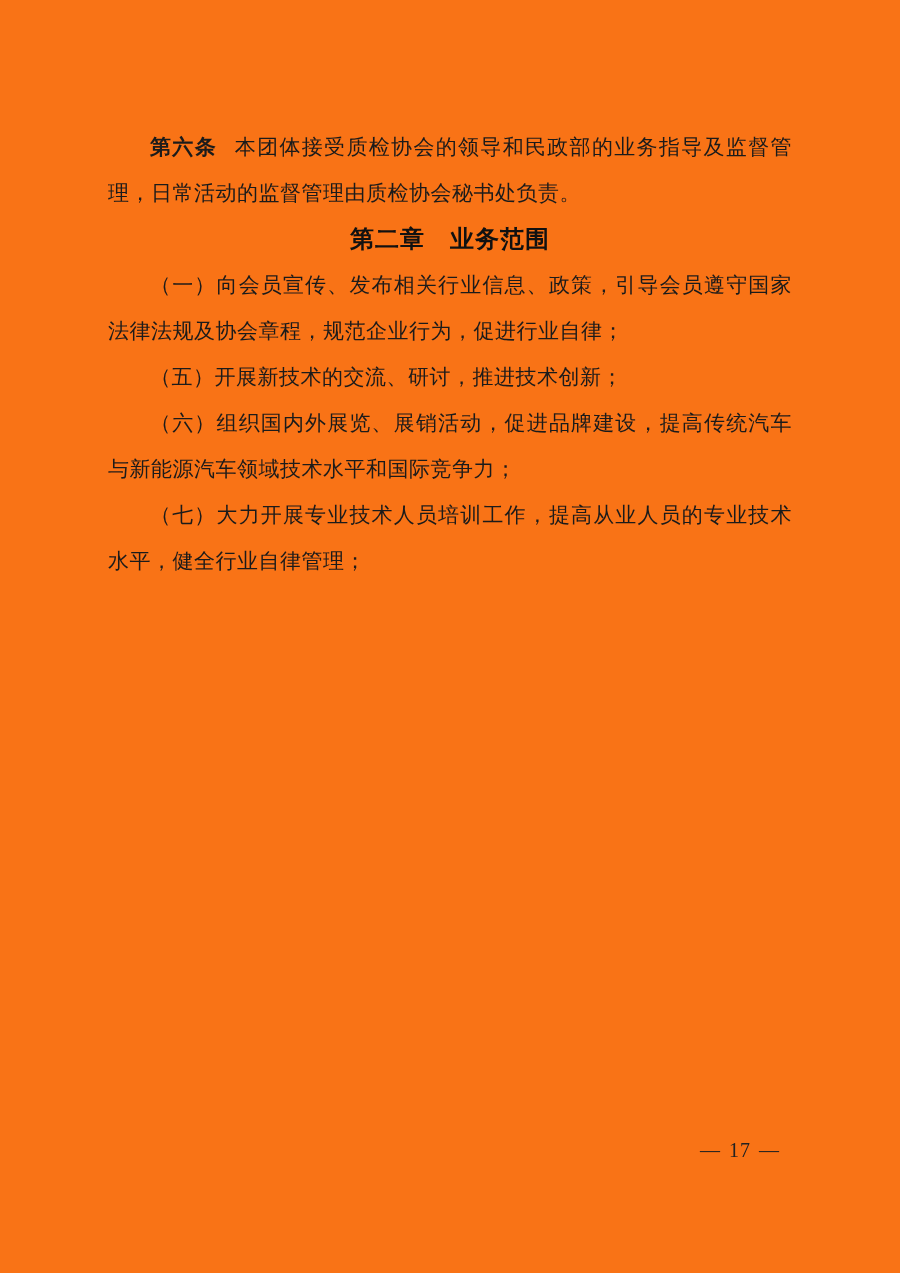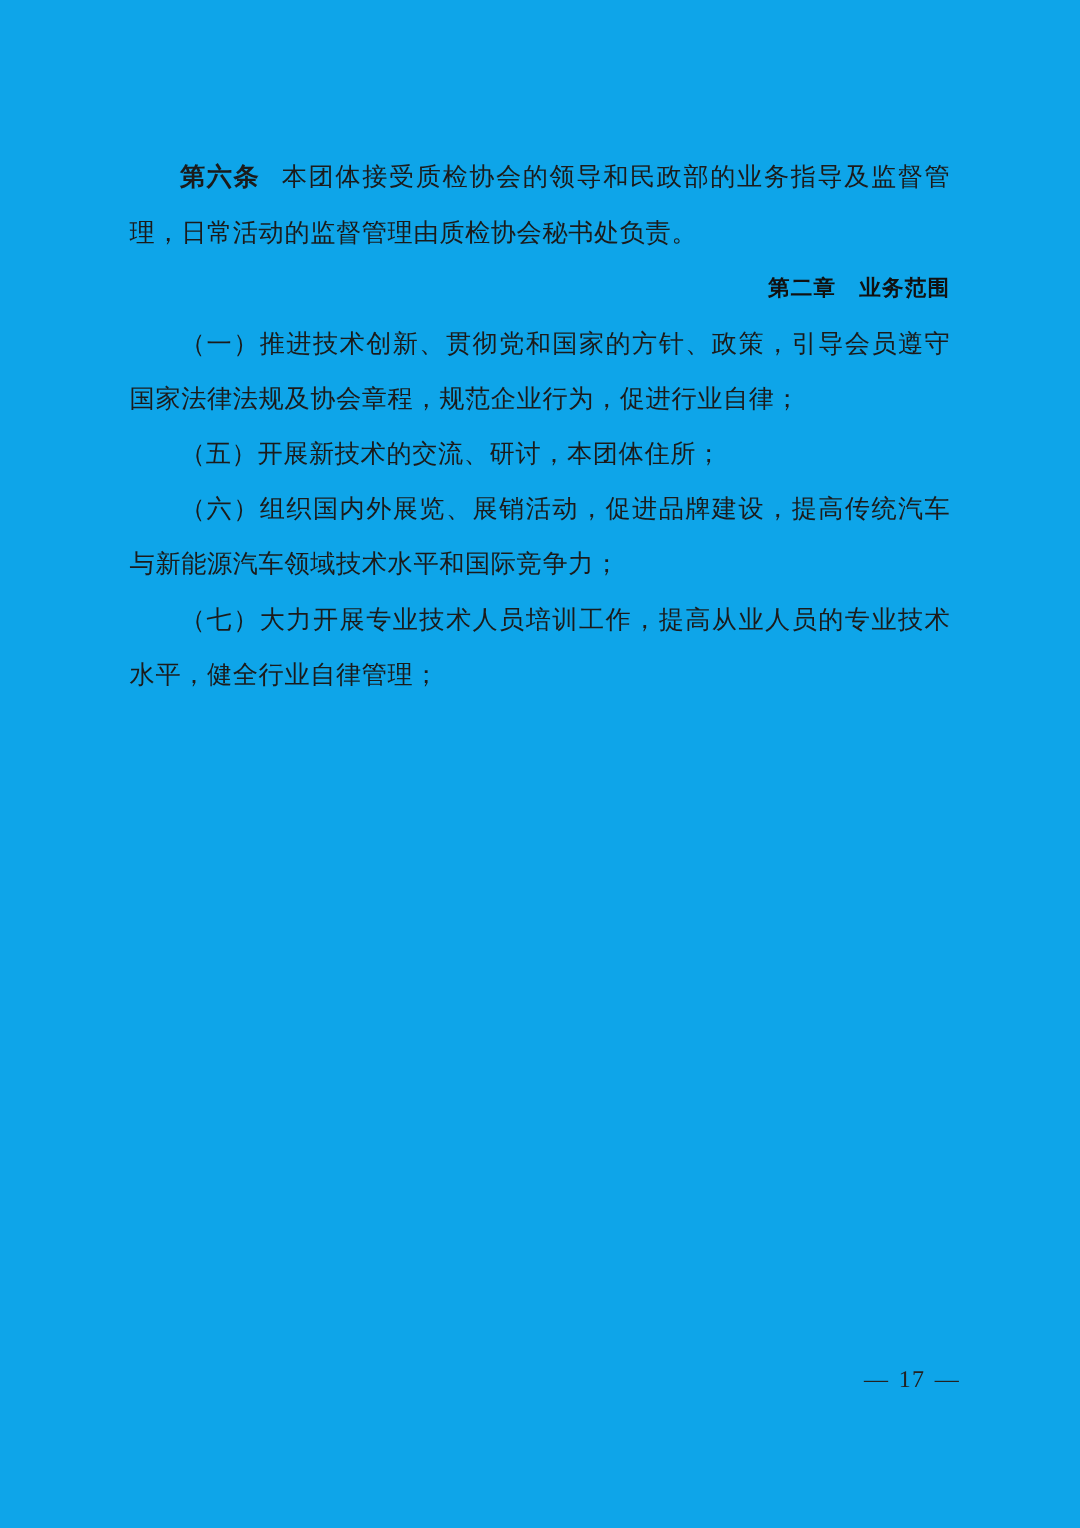--- a/index.html
+++ b/index.html
@@ -4,21 +4,21 @@
 <style>
   html, body {
     margin: 0;
     padding: 0;
     background: #ffffff;
   }
   .page {
     position: relative;
     width: 900px;
     height: 1273px;
-    background: #0ea5e9;
+    background: #f97316;
     color: #1b1b1b;
     font-family: "Liberation Serif", "DejaVu Serif", serif;
     overflow: hidden;
   }
   .content {
     position: absolute;
     top: 124px;
     left: 108px;
     width: 684px;
   }
@@ -30,33 +30,33 @@
     text-indent: 2em;
     letter-spacing: 0.5px;
   }
   .article-num {
     font-family: "Liberation Sans", "DejaVu Sans", sans-serif;
     font-weight: 700;
     margin-right: 0.85em;
   }
   .chapter-heading {
     margin: 0;
-    font-size: 18px;
+    font-size: 24px;
     line-height: 46px;
-    text-align: right;
+    text-align: center;
     text-indent: 0;
     font-family: "Liberation Sans", "DejaVu Sans", sans-serif;
     font-weight: 700;
     letter-spacing: 1px;
     color: #111111;
   }
   .footer {
     position: absolute;
     top: 1136px;
-    right: 96px;
+    right: 116px;
     font-size: 20px;
     line-height: 28px;
     color: #222222;
     letter-spacing: 1px;
   }
   .footer span { margin: 0 4px; }
 </style>
 </head>
 <body>
 
@@ -64,22 +64,22 @@
   <div class="content">
 
     <p class="para">
       <span class="article-num">第六条</span><span>本团体接受质检协会的领导和民政部的业务指导及监督管理，日常活动的监督管理由质检协会秘书处负责。</span>
     </p>
 
 
     <h2 class="chapter-heading">第二章　业务范围</h2>
 
 
-    <p class="para">（一）推进技术创新、贯彻党和国家的方针、政策，引导会员遵守国家法律法规及协会章程，规范企业行为，促进行业自律；</p>
-    <p class="para">（五）开展新技术的交流、研讨，本团体住所；</p>
+    <p class="para">（一）向会员宣传、发布相关行业信息、政策，引导会员遵守国家法律法规及协会章程，规范企业行为，促进行业自律；</p>
+    <p class="para">（五）开展新技术的交流、研讨，推进技术创新；</p>
     <p class="para">（六）组织国内外展览、展销活动，促进品牌建设，提高传统汽车与新能源汽车领域技术水平和国际竞争力；</p>
     <p class="para">（七）大力开展专业技术人员培训工作，提高从业人员的专业技术水平，健全行业自律管理；</p>
 
   </div>
 
   <div class="footer">
     <span>—</span><span>17</span><span>—</span>
   </div>
 </div>
 

